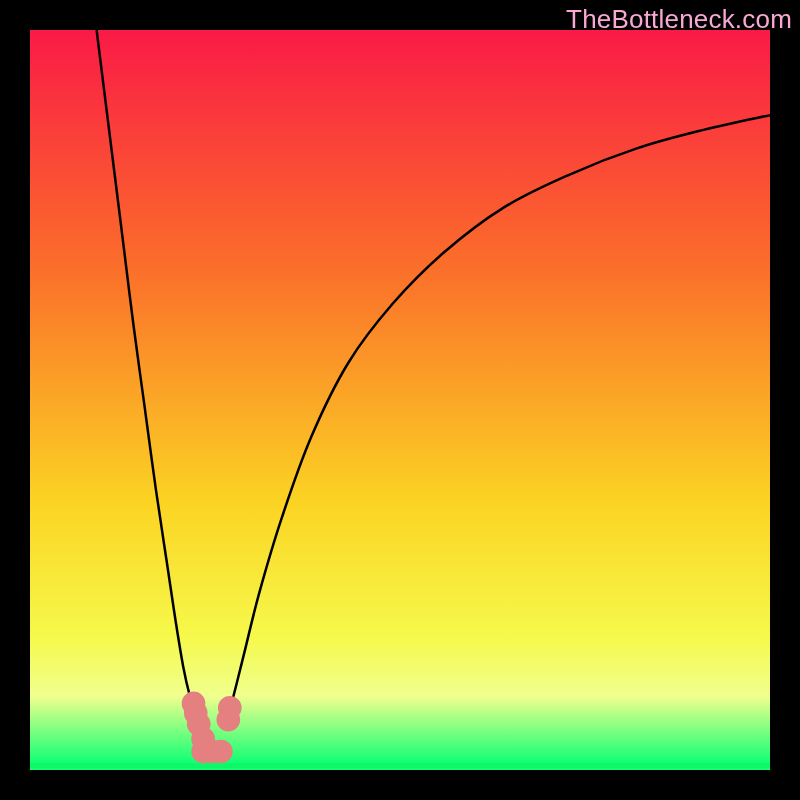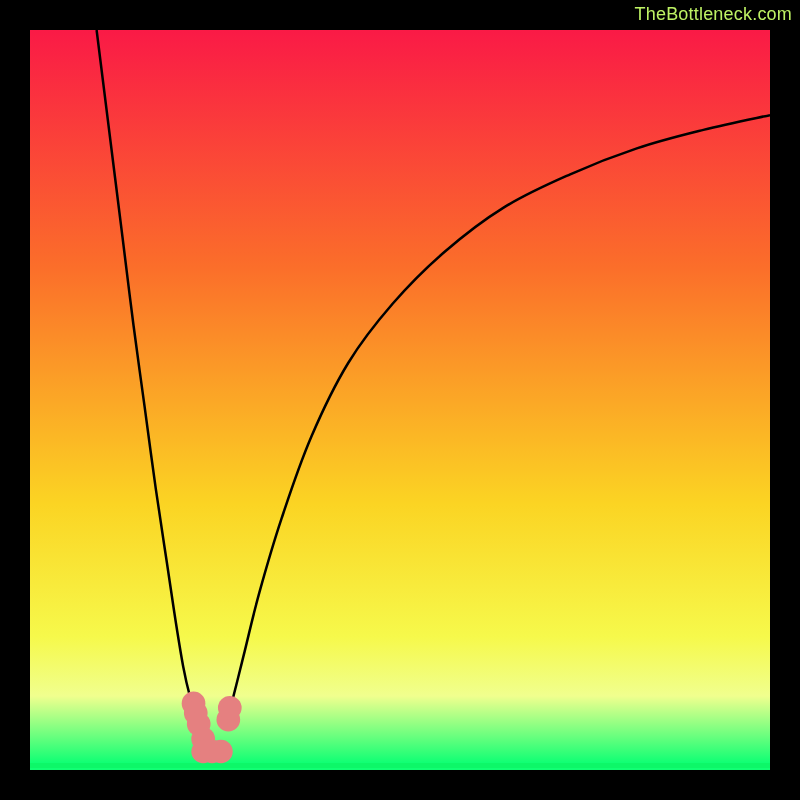--- a/index.html
+++ b/index.html
@@ -25,22 +25,22 @@
   }
   .plot svg {
     display: block;
     width: 100%;
     height: 100%;
   }
   .watermark {
     position: absolute;
     top: 4px;
     right: 8px;
-    color: #bef264;
-    font-size: 18px;
+    color: #f9a8d4;
+    font-size: 26px;
     letter-spacing: 0.2px;
     user-select: none;
   }
 </style>
 </head>
 <body>
 
 <div class="frame">
   <div class="plot">
     <svg viewBox="0 0 740 740" preserveAspectRatio="none">

